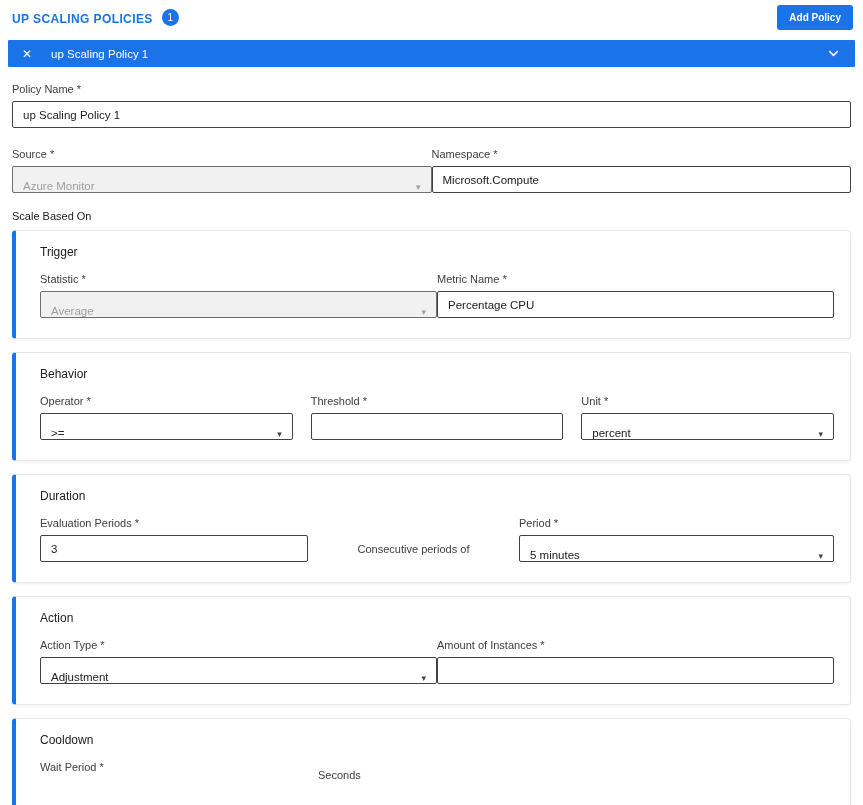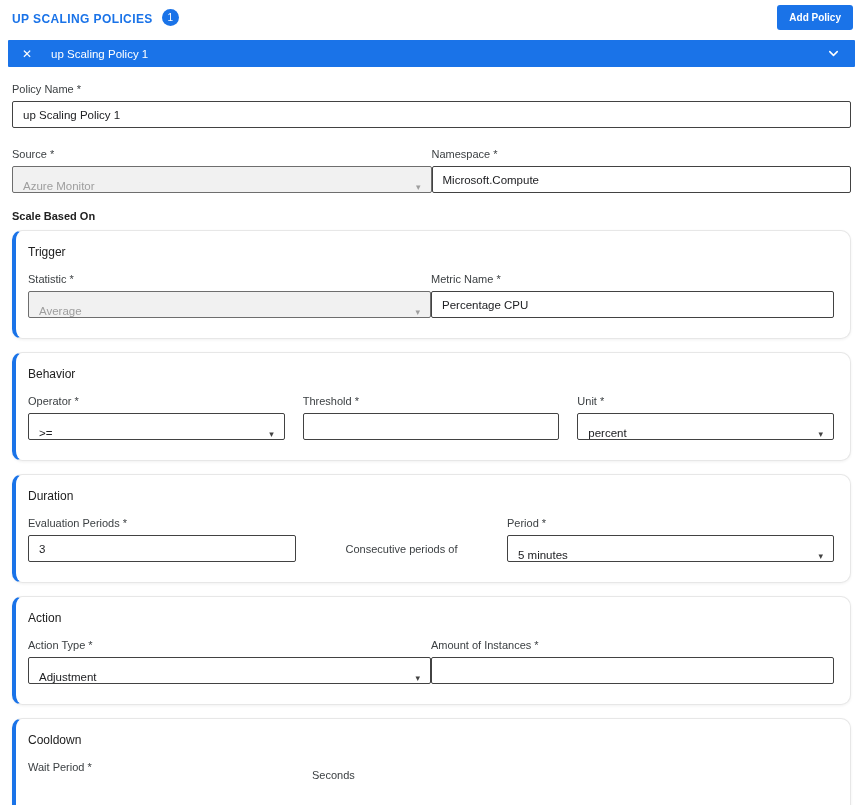--- a/index.html
+++ b/index.html
@@ -54,34 +54,34 @@
   }
   .select .caret { font-size: 9px; color: #424242; margin-left: 6px; }
   .select.disabled {
     background: #f1f1f1; color: #9e9e9e; border-color: #6e6e6e; cursor: default;
   }
   .select.disabled .caret { color: #9e9e9e; }
   .row-gap-lg { margin-top: 20px; }
   .cols-2 { display: grid; grid-template-columns: 1fr 1fr; column-gap: 0; }
   .cols-3 { display: grid; grid-template-columns: 1fr 1fr 1fr; column-gap: 18px; }
   .section-label {
-    font-size: 11px; font-weight: bold; color: #212121; margin-top: 17px;
+    font-size: 11px; font-weight: normal; color: #212121; margin-top: 17px;
   }
   
   .card {
     margin-top: 8px;
     border: 1px solid #e7e7e7; border-left: 4px solid #1a73e8;
-    border-radius: 10px; background: #fff;
+    border-radius: 4px; background: #fff;
     box-shadow: 0 1px 3px rgba(0,0,0,.06);
-    padding: 14px 16px 20px 12px;
+    padding: 14px 16px 20px 24px;
   }
   .card + .card { margin-top: 13px; }
   .card-title { font-size: 12px; color: #212121; margin-bottom: 14px; font-weight: normal; }
   .duration-grid { display: grid; grid-template-columns: 268px 179px 1fr; column-gap: 16px; }
-  .cooldown-grid { display: grid; grid-template-columns: 268px auto; column-gap: 16px; }
+  .cooldown-grid { display: grid; grid-template-columns: 268px auto; column-gap: 10px; }
   .inline-note {
     align-self: end; height: 27px; display: flex; align-items: center;
     justify-content: center; font-size: 11px; color: #3c4043;
   }
   .inline-note.left { justify-content: flex-start; }
   .cooldown-card { min-height: 100px; }
 </style>
 </head>
 <body>
 

